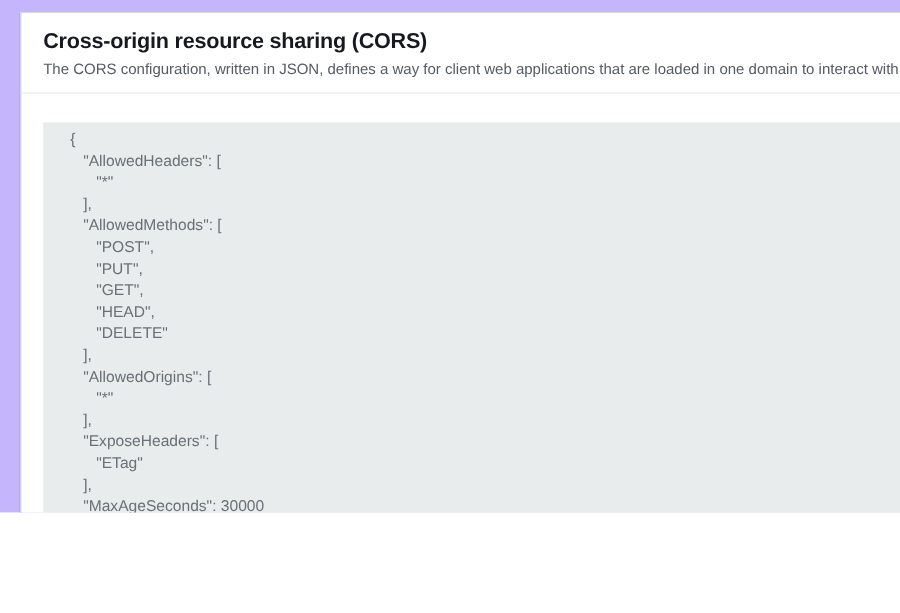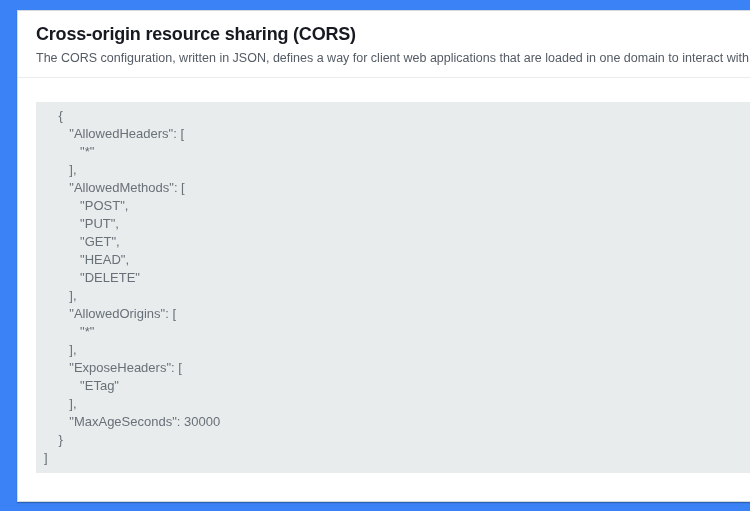--- a/index.html
+++ b/index.html
@@ -6,22 +6,22 @@
     margin: 0;
     padding: 0;
     width: 750px;
     height: 511px;
     overflow: hidden;
     font-family: "Liberation Sans", sans-serif;
   }
   .page {
     position: relative;
     width: 750px;
-    height: 511px;
-    background: #3b82f6;
+    height: 427px;
+    background: #c4b5fd;
     overflow: hidden;
   }
   .card {
     position: absolute;
     left: 17px;
     top: 10px;
     width: 850px; 
     background: #ffffff;
     border: 1px solid #d5dbdb;
     box-shadow: 0 1px 1px 0 rgba(0, 28, 36, 0.3);

